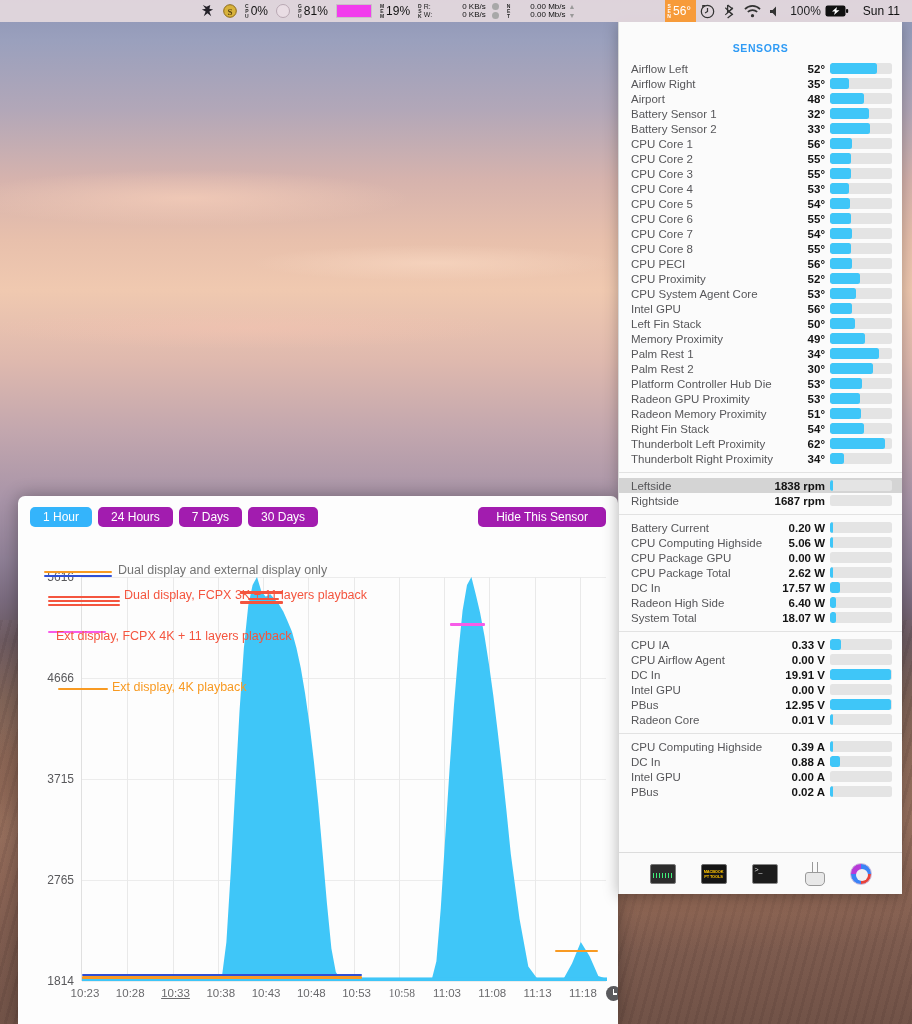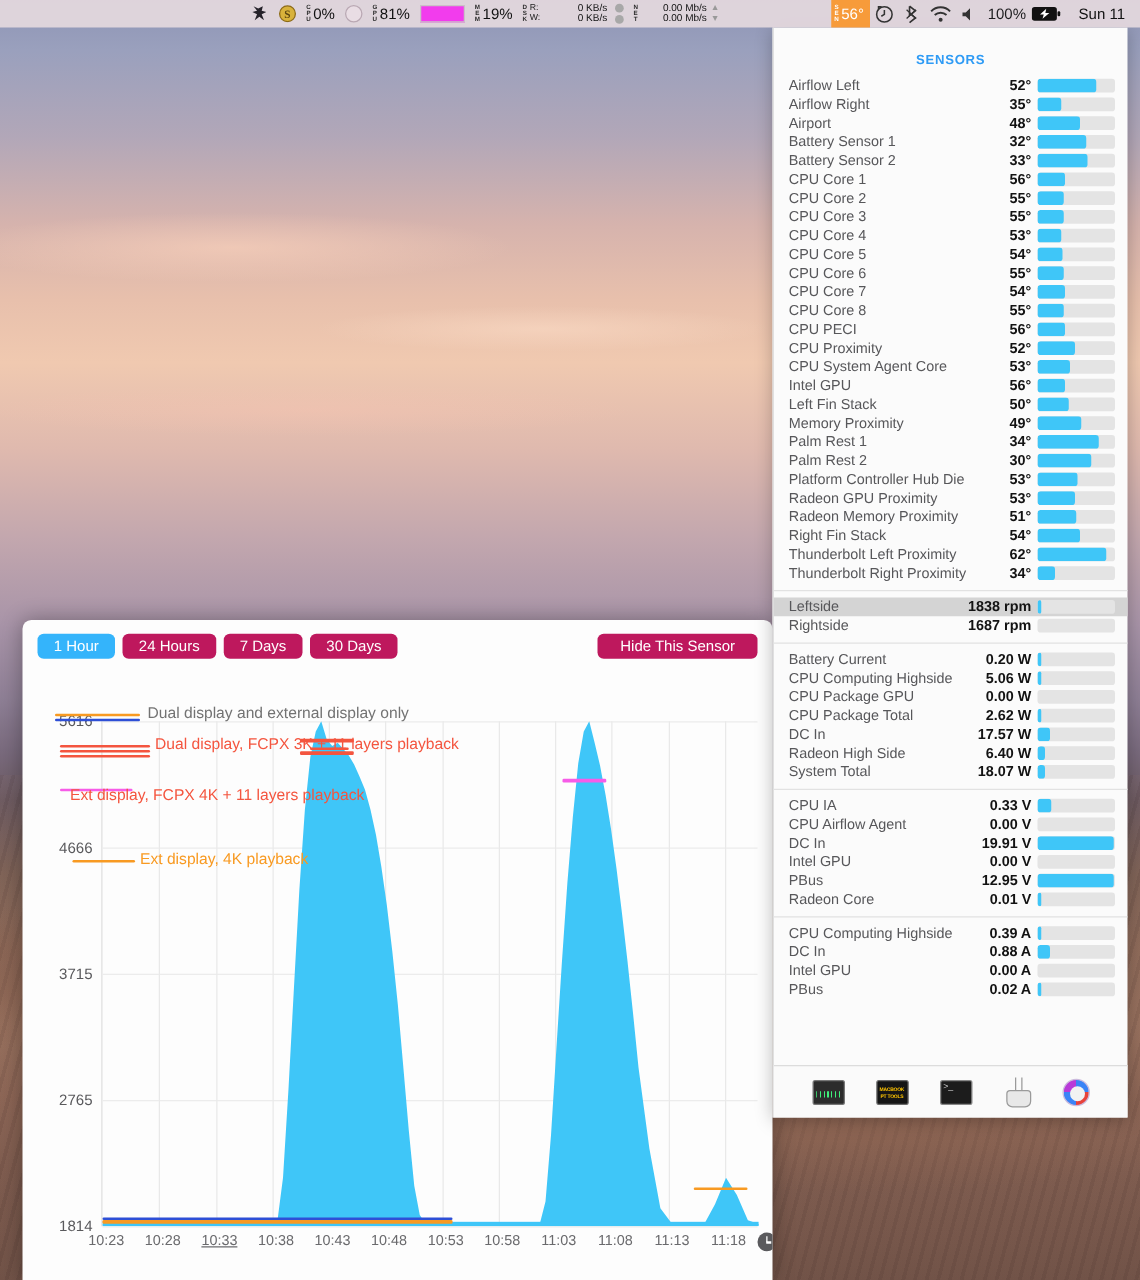--- a/index.html
+++ b/index.html
@@ -116,21 +116,21 @@
     position:absolute; left:18px; top:496px; width:600px; height:528px;
     background:#fdfdfd; border-radius:7px 7px 0 0;
     box-shadow:0 0 18px rgba(0,0,0,.33);
     z-index:40; overflow:hidden;
   }
   #graph-toolbar {
     display:flex; align-items:center; padding:11px 12px 0 12px; gap:6px;
   }
   .tbtn {
     font-size:12px; padding:3px 13px; border-radius:5px;
-    background:#be185d; color:#fff; border:none; cursor:default; white-space:nowrap;
+    background:#a21caf; color:#fff; border:none; cursor:default; white-space:nowrap;
   }
   .tbtn.active { background:#34b4fb; }
   .tbtn.right { margin-left:auto; padding:3px 18px; }
 
   
   #chart-area { position:relative; width:600px; height:470px; }
   #plot {
     position:absolute; left:63px; top:50px; width:525px; height:404px;
     background:#fdfdfd;
     border-left:1px solid #e0e0e0;
@@ -682,21 +682,21 @@
         <div class="ylab" style="top: 252px; left: 0px;">3715</div>
         <div class="ylab" style="top: 352.947px; left: 0px;">2765</div>
         <div class="ylab" style="top: 454px; left: 0px;">1814</div>
         <div class="xlab" style="left: 67px;">10:23</div>
         <div class="xlab" style="left: 112.259px;">10:28</div>
         <div class="xlab" style="left: 157.517px; text-decoration: underline;">10:33</div>
         <div class="xlab" style="left: 202.776px;">10:38</div>
         <div class="xlab" style="left: 248.034px;">10:43</div>
         <div class="xlab" style="left: 293.293px;">10:48</div>
         <div class="xlab" style="left: 338.552px;">10:53</div>
-        <div class="xlab" style="left: 383.81px;">10:58</div>
+        <div class="xlab" style="left: 383.81px; font-family: Liberation Serif, serif;">10:58</div>
         <div class="xlab" style="left: 429.069px;">11:03</div>
         <div class="xlab" style="left: 474.328px;">11:08</div>
         <div class="xlab" style="left: 519.586px;">11:13</div>
         <div class="xlab" style="left: 564.845px;">11:18</div>
       </div>
     <div id="annotations">
         <div class="annline" style="left: 26px; width: 68px; top: 44px; background: rgb(248, 154, 34);"></div>
         <div class="annline" style="left: 26px; width: 68px; top: 48px; background: rgb(46, 79, 214);"></div>
         <div class="ann" style="left: 100px; top: 36px; color: #737373;">Dual display and external display only</div>
         <div class="annline" style="left: 30px; width: 72px; top: 69px; background: rgb(244, 85, 63);"></div>

